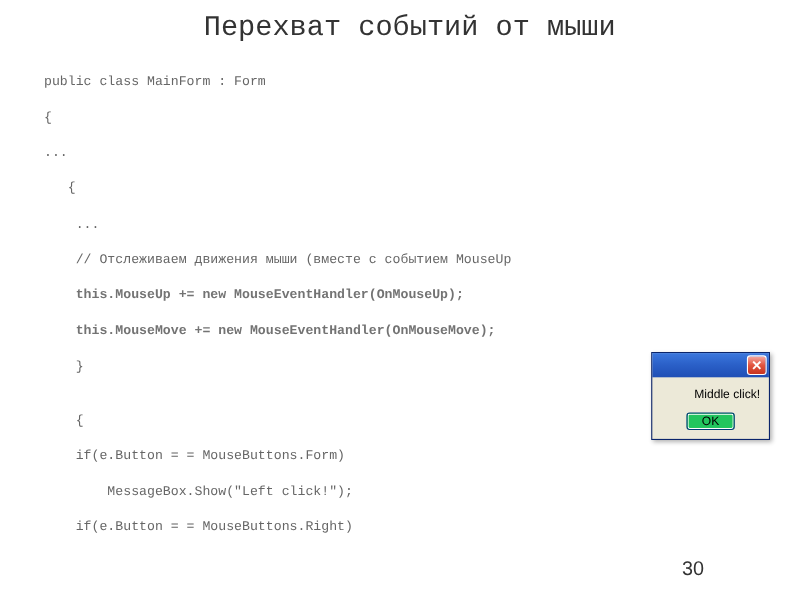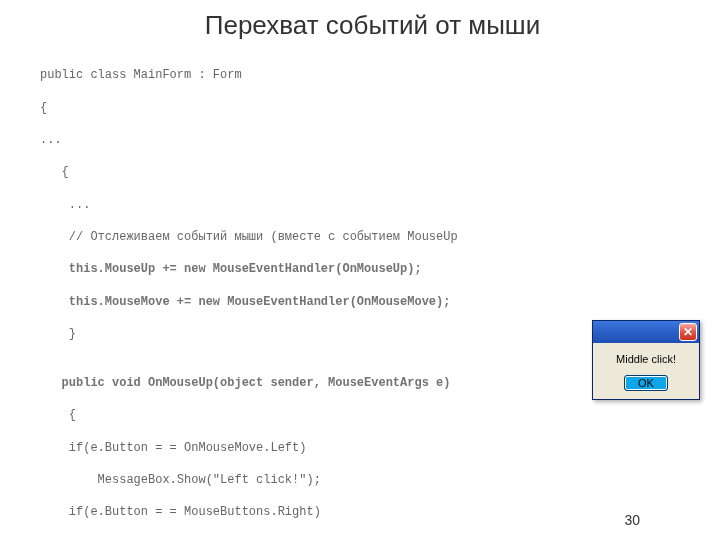--- a/index.html
+++ b/index.html
@@ -10,38 +10,38 @@
     font-family: Arial, sans-serif;
     position: relative;
     overflow: hidden;
   }
   .title {
     font-size: 26px;
     color: #333;
     text-align: center;
     padding-top: 10px;
     padding-bottom: 10px;
-    font-family: Liberation Sans, sans-serif;
+    font-family: Liberation Mono, monospace;
     margin-left: 25px;
   }
   .code-block {
     font-family: "Courier New", monospace;
     font-size: 12px;
     line-height: 1.35;
     color: #666;
     padding-left: 40px;
     white-space: pre;
   }
   .code-line { display: block; }
   .bold { font-weight: bold; color: #737373; }
   .page-number {
     position: absolute;
     bottom: 12px;
     right: 80px;
-    font-size: 14px;
+    font-size: 18px;
     color: #333;
   }
   .dialog {
     position: absolute;
     right: 20px;
     top: 320px;
     width: 108px;
     background: #ece9d8;
     border: 1px solid #0a246a;
     box-shadow: 2px 2px 4px rgba(0,0,0,0.3);
@@ -65,57 +65,56 @@
     color: #fff;
     font-weight: bold;
     font-size: 12px;
     display: flex;
     align-items: center;
     justify-content: center;
     line-height: 1;
   }
   .dialog-body {
     padding: 10px 8px 10px 8px;
-    text-align: center;
+    text-align: right;
     color: #000;
   }
   .dialog-buttons {
     text-align: center;
     padding-bottom: 8px;
   }
   .dialog-ok {
     min-width: 44px;
     padding: 1px 10px;
-    background: #0ea5e9;
+    background: #22c55e;
     border: 1px solid #003c74;
     border-radius: 3px;
     font-size: 11px;
     font-family: Tahoma, sans-serif;
     box-shadow: inset 0 0 0 1px #fff;
   }
 </style>
 </head>
 <body>
 
 <div class="title">Перехват событий от мыши</div>
 
 <div class="code-block">
 <span class="code-line">public class MainForm : Form</span>
 <span class="code-line">{</span>
 <span class="code-line">...</span>
 <span class="code-line">   {</span>
 <span class="code-line">    ...</span>
-<span class="code-line">    // Отслеживаем событий мыши (вместе с событием MouseUp</span>
+<span class="code-line">    // Отслеживаем движения мыши (вместе с событием MouseUp</span>
 <span class="code-line bold">    this.MouseUp += new MouseEventHandler(OnMouseUp);</span>
 <span class="code-line bold">    this.MouseMove += new MouseEventHandler(OnMouseMove);</span>
 <span class="code-line">    }</span>
 <span class="code-line"></span>
-<span class="code-line bold">   public void OnMouseUp(object sender, MouseEventArgs e)</span>
 <span class="code-line">    {</span>
-<span class="code-line">    if(e.Button = = OnMouseMove.Left)</span>
+<span class="code-line">    if(e.Button = = MouseButtons.Form)</span>
 <span class="code-line">        MessageBox.Show("Left click!");</span>
 <span class="code-line">    if(e.Button = = MouseButtons.Right)</span>
 
 
 
 
 <span class="code-line"></span>
 
 
 

